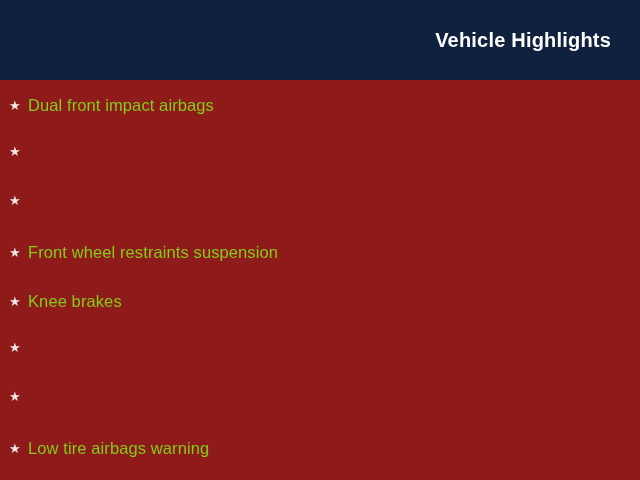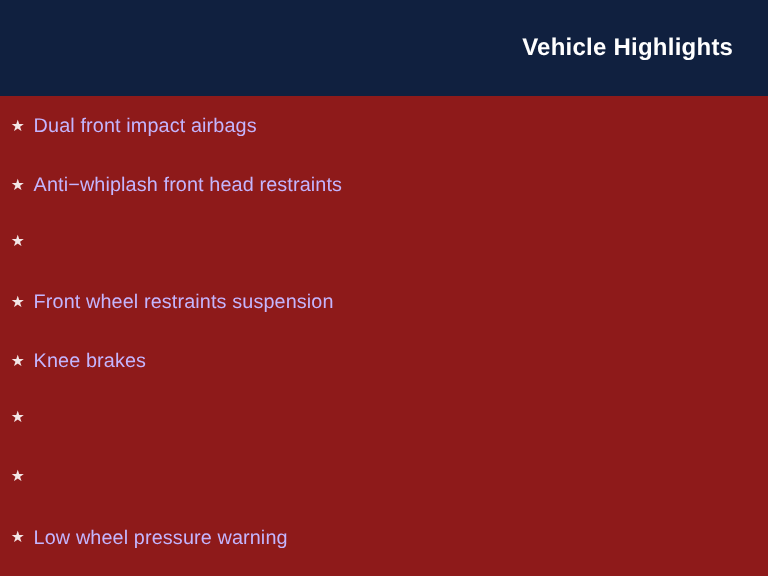--- a/index.html
+++ b/index.html
@@ -62,21 +62,21 @@
     color: #f3e6e6;
     font-size: 13px;
     line-height: 1;
     width: 19px;
     flex: 0 0 19px;
     display: inline-block;
     position: relative;
     top: -1px;
   }
   .item-label {
-    color: #c4b5fd;
+    color: #84cc16;
     font-size: 16.5px;
     line-height: 1;
     white-space: nowrap;
     letter-spacing: 0.1px;
   }
 </style>
 </head>
 <body>
 
 <div class="slide">
@@ -88,21 +88,20 @@
   <div class="body-area">
     <ul class="highlight-list">
 
       <li class="highlight-item">
         <span class="bullet-star">★</span>
         <span class="item-label">Dual front impact airbags</span>
       </li>
 
       <li class="highlight-item">
         <span class="bullet-star">★</span>
-        <span class="item-label">Anti−whiplash front head restraints</span>
       </li>
 
       <li class="highlight-item">
         <span class="bullet-star">★</span>
       </li>
 
       <li class="highlight-item">
         <span class="bullet-star">★</span>
         <span class="item-label">Front wheel restraints suspension</span>
       </li>
@@ -115,19 +114,19 @@
       <li class="highlight-item">
         <span class="bullet-star">★</span>
       </li>
 
       <li class="highlight-item">
         <span class="bullet-star">★</span>
       </li>
 
       <li class="highlight-item">
         <span class="bullet-star">★</span>
-        <span class="item-label">Low wheel pressure warning</span>
+        <span class="item-label">Low tire airbags warning</span>
       </li>
 
     </ul>
   </div>
 
 </div>
 
 </body></html>

